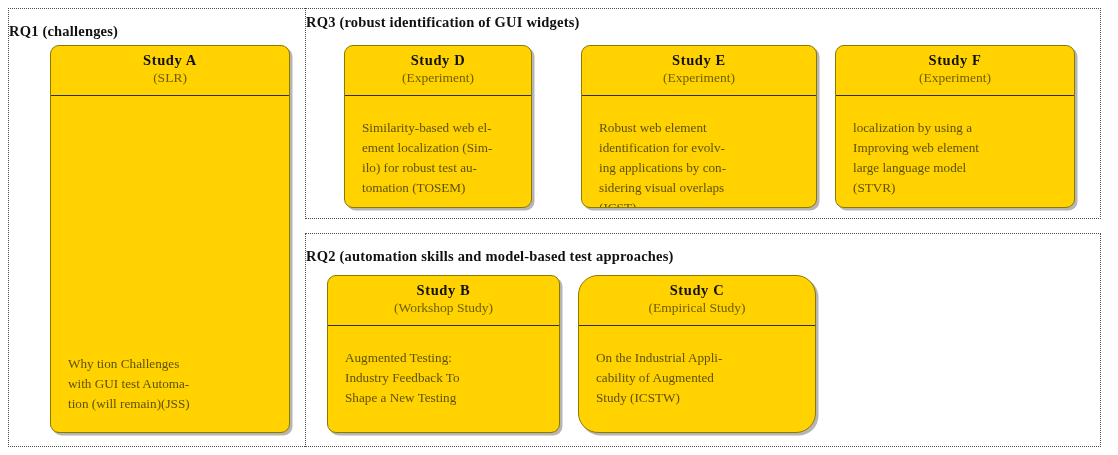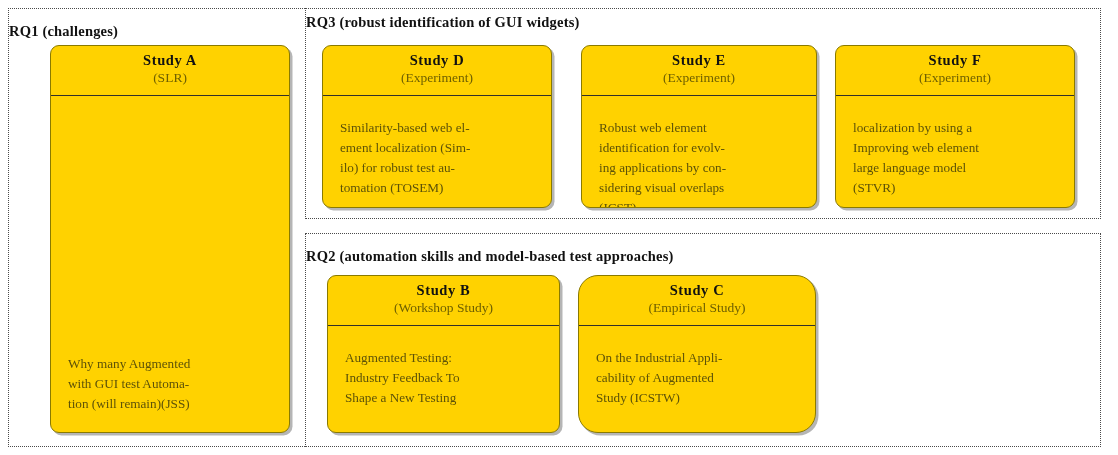--- a/index.html
+++ b/index.html
@@ -113,21 +113,21 @@
   
   #card-study-a { left: 50px;  top: 45px;  width: 240px; height: 388px; }
   #card-study-a .card-body { padding: 0; position: relative; height: 336px; }
   #card-study-a .body-text {
     position: absolute;
     left: 17px;
     top: 258px;
     right: 10px;
   }
 
-  #card-study-d { left: 322px; top: 45px;  width: 230px; height: 163px; }
+  #card-study-d { left: 344px; top: 45px;  width: 188px; height: 163px; }
   #card-study-e { left: 581px; top: 45px;  width: 236px; height: 163px; }
   #card-study-f { left: 835px; top: 45px;  width: 240px; height: 163px; }
 
   #card-study-b { left: 327px; top: 275px; width: 233px; height: 158px; }
   #card-study-c { left: 578px; top: 275px; width: 238px; height: 158px; border-radius: 20px; }
 </style>
 </head>
 <body>
 
 <div id="canvas">
@@ -144,21 +144,21 @@
     <div class="region-title">RQ2 (automation skills and model-based test approaches)</div>
   </div>
 
   <div class="card" id="card-study-a">
     <div class="card-header">
       <div class="card-title">Study  A</div>
       <div class="card-subtitle">(SLR)</div>
     </div>
     <div class="card-body">
       <div class="body-text">
-        <span class="ln">Why many Augmented</span>
+        <span class="ln">Why tion Challenges</span>
         <span class="ln">with GUI test Automa-</span>
         <span class="ln">tion (will remain)(JSS)</span>
       </div>
     </div>
   </div>
 
   <div class="card" id="card-study-d">
     <div class="card-header">
       <div class="card-title">Study  D</div>
       <div class="card-subtitle">(Experiment)</div>

